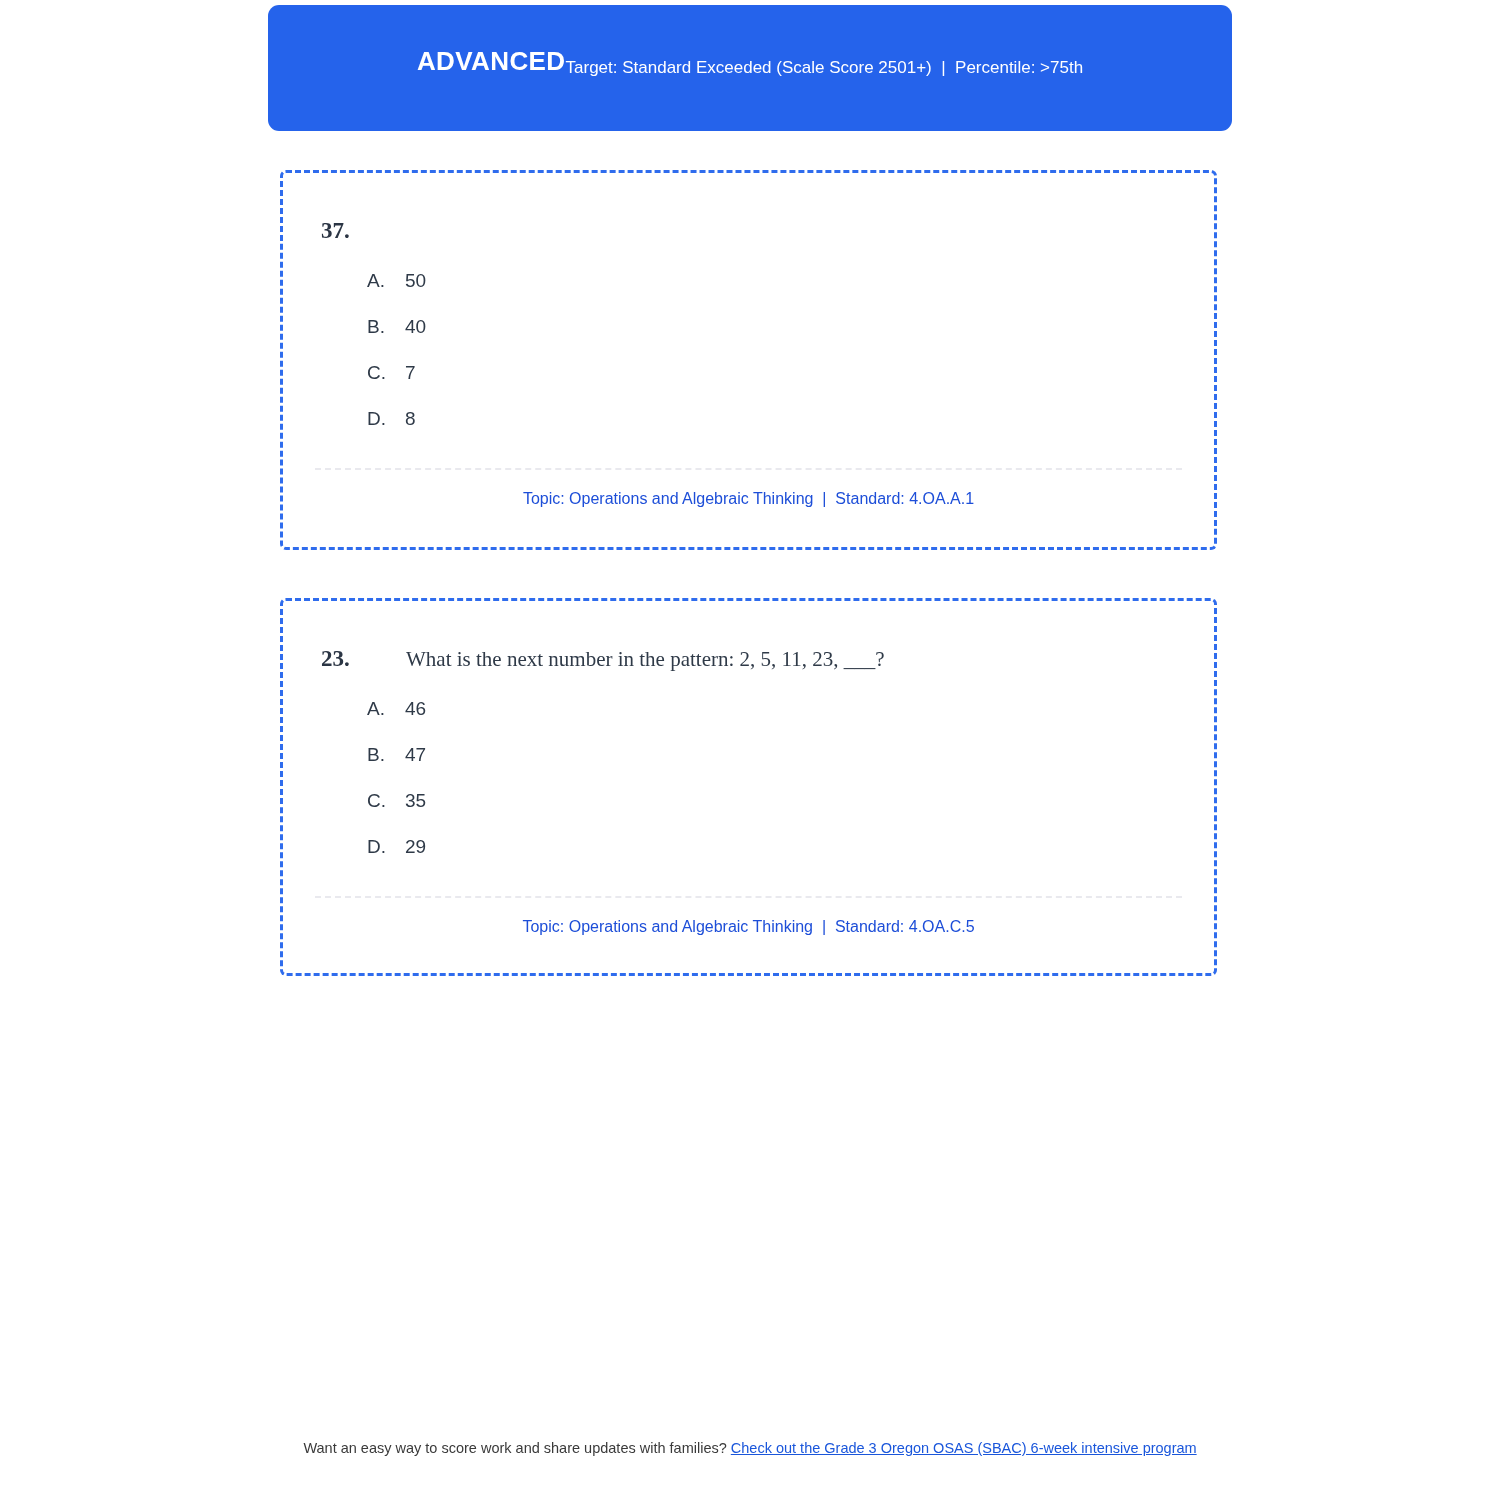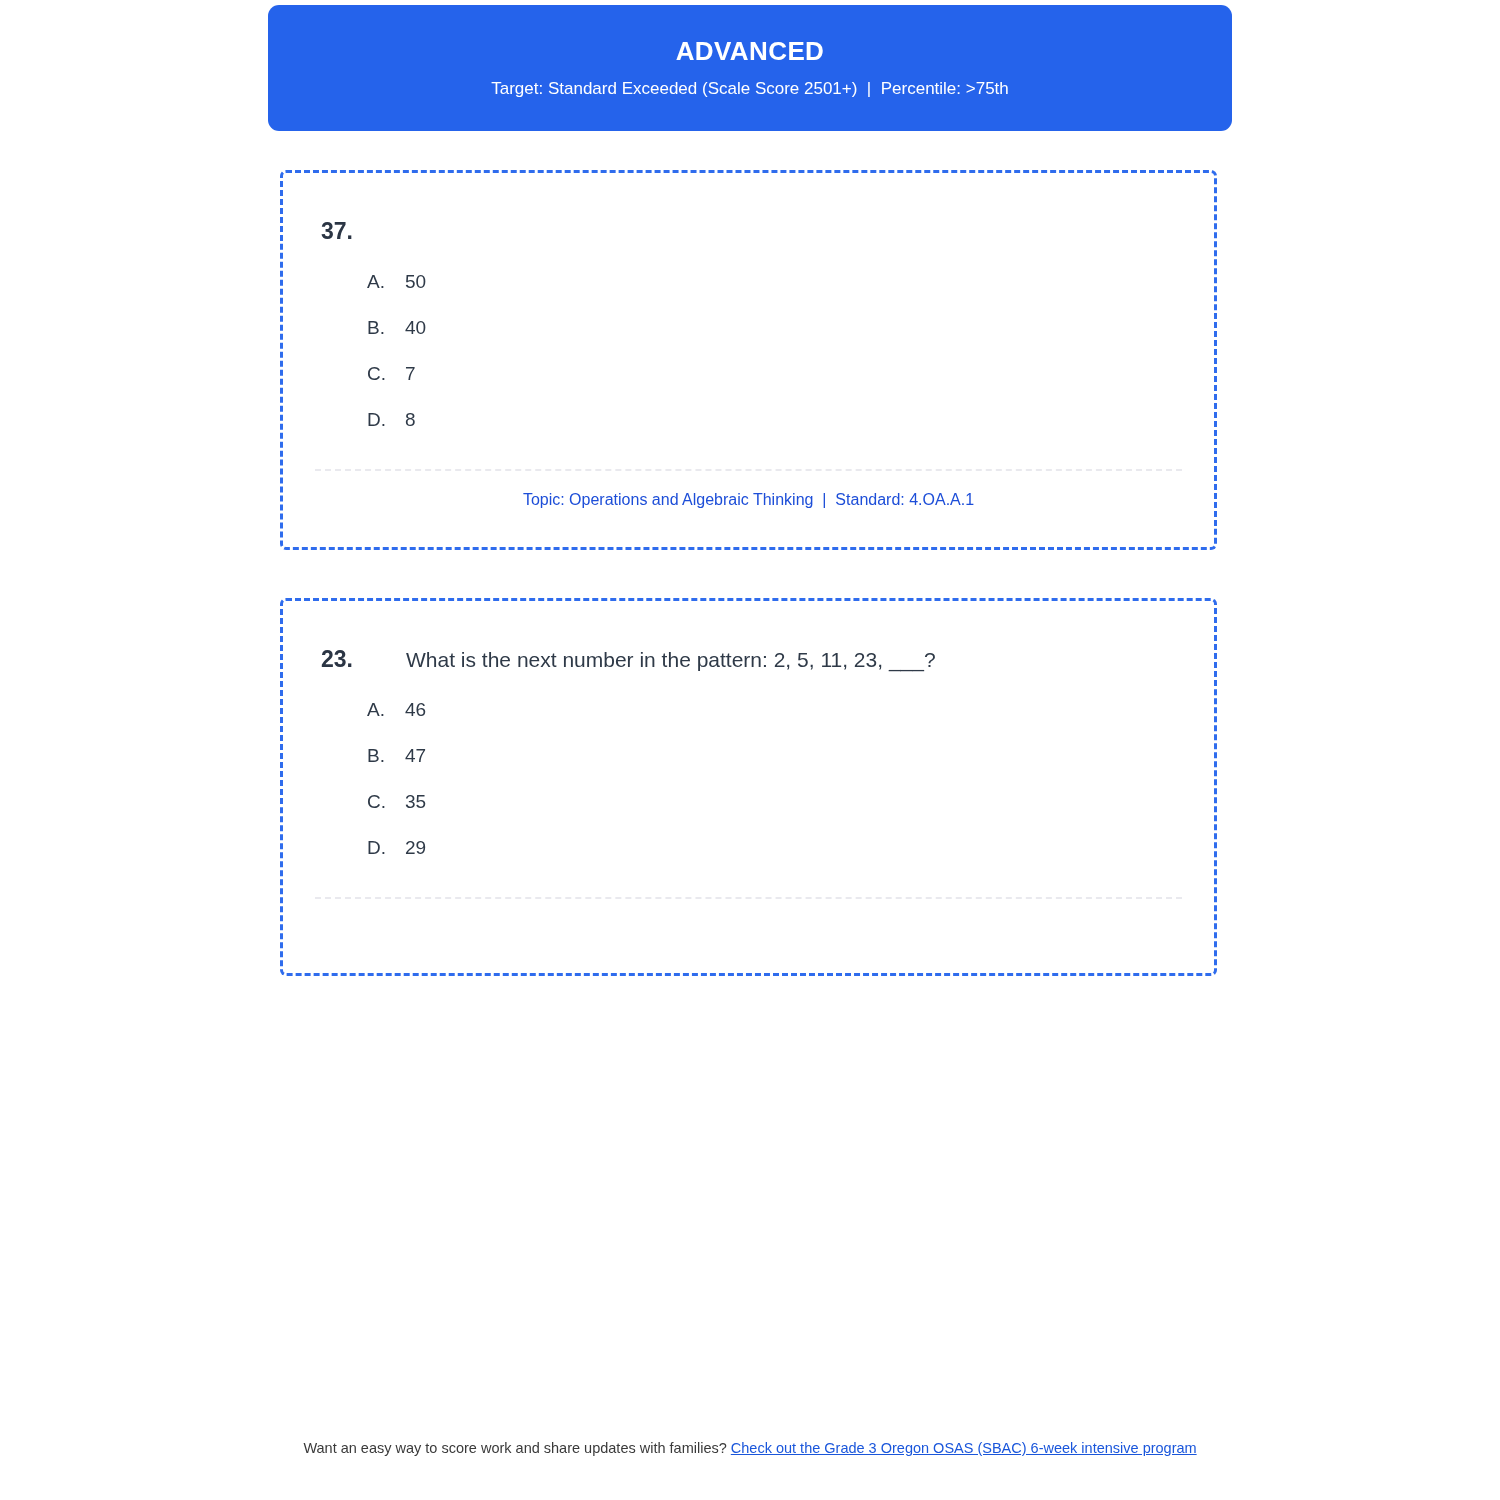--- a/index.html
+++ b/index.html
@@ -28,21 +28,20 @@
   .level-banner {
     position: absolute;
     left: 268px;
     top: 5px;
     width: 964px;
     height: 126px;
     background: #2563eb;
     border-radius: 11px;
     box-sizing: border-box;
     display: flex;
-    flex-direction: column;
     align-items: center;
     justify-content: center;
     color: #ffffff;
   }
   .level-title {
     font-size: 26px;
     font-weight: bold;
     letter-spacing: 0.4px;
     line-height: 1.1;
     margin-bottom: 13px;
@@ -65,20 +64,21 @@
     background: #ffffff;
   }
   #card-0 { top: 170px; height: 380px; }
   #card-1 { top: 598px; height: 378px; }
 
   .q-head {
     display: flex;
     align-items: baseline;
     padding-left: 38px;
     padding-top: 45px;
+    font-family: Liberation Serif, serif;
   }
   .q-number {
     font-size: 23px;
     font-weight: bold;
     color: #2b3544;
     width: 85px;
     flex: none;
   }
   .q-text {
     font-size: 21px;
@@ -191,19 +191,20 @@
       <div class="q-option">
         <span class="opt-letter">C.</span>
         <span class="opt-value">35</span>
       </div>
       <div class="q-option">
         <span class="opt-letter">D.</span>
         <span class="opt-value">29</span>
       </div>
     </div>
     <div class="q-divider"></div>
+    <div class="q-meta">Topic: Operations and Algebraic Thinking  |  Standard: 4.OA.C.5</div>
   </div>
 
   <div class="footer">
     <span>Want an easy way to score work and share updates with families? </span><a class="footer-link">Check out the Grade 3 Oregon OSAS (SBAC) 6-week intensive program</a>
   </div>
 
 </div>
 
 </body></html>

